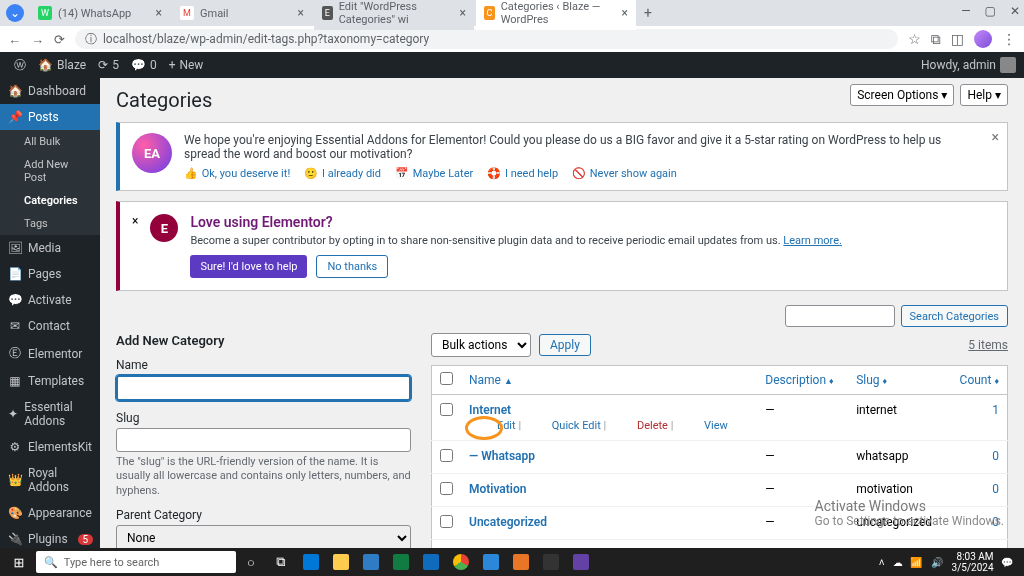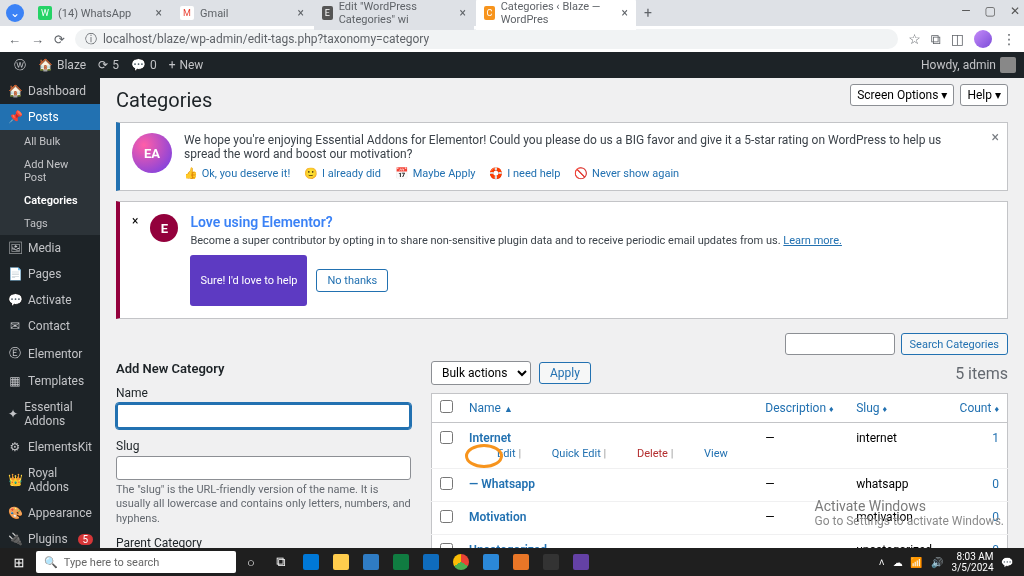--- a/index.html
+++ b/index.html
@@ -40,41 +40,41 @@
 .notice { border:1px solid #c3c4c7; border-left:4px solid #2271b1; background:#fff; padding:10px 28px 10px 12px; margin-bottom:10px; position:relative; display:flex; gap:12px; font-size:12px; }
 .notice .dismiss { position:absolute; top:6px; right:8px; font-size:14px; color:#787c82; cursor:pointer; }
 .ea-badge { width:40px; height:40px; border-radius:50%; background:radial-gradient(circle at 30% 30%,#ff5ea8,#6a3de8); display:flex; align-items:center; justify-content:center; color:#fff; font-weight:700; font-size:13px; flex-shrink:0; }
 .notice-body { flex:1; }
 .notice-msg { color:#3c434a; margin-bottom:6px; }
 .notice-links { display:flex; gap:14px; flex-wrap:wrap; }
 .notice-link { color:#2271b1; display:flex; align-items:center; gap:4px; cursor:pointer; font-size:11px; }
 
 .elementor-notice { border:1px solid #c3c4c7; border-left:4px solid #93003c; background:#fff; padding:12px 28px 12px 12px; margin-bottom:14px; position:relative; display:flex; gap:12px; font-size:12px; }
 .el-badge { width:28px; height:28px; border-radius:50%; background:#93003c; color:#fff; display:flex; align-items:center; justify-content:center; font-size:13px; font-weight:700; flex-shrink:0; }
-.el-title { font-size:14px; font-weight:600; color:#3b82f6; margin-bottom:4px; }
+.el-title { font-size:14px; font-weight:600; color:#701a75; margin-bottom:4px; }
 .el-desc { color:#3c434a; font-size:11px; margin-bottom:8px; }
 .el-desc a { color:#2271b1; text-decoration:underline; cursor:pointer; }
-.el-btn-primary { background:#5d3ac2; color:#fff; border:none; padding:19px 10px; border-radius:3px; font-size:11px; cursor:pointer; margin-right:6px; }
+.el-btn-primary { background:#5d3ac2; color:#fff; border:none; padding:5px 10px; border-radius:3px; font-size:11px; cursor:pointer; margin-right:6px; }
 .el-btn-secondary { background:#fff; color:#2271b1; border:1px solid #2271b1; padding:4px 10px; border-radius:3px; font-size:11px; cursor:pointer; }
 
 .cat-layout { display:flex; gap:20px; }
 .cat-left { width:295px; }
 .cat-right { flex:1; }
 .form-title { font-size:13px; font-weight:600; color:#1d2327; margin-bottom:10px; }
 .form-field { margin-bottom:10px; }
 .form-field label { display:block; font-size:12px; color:#1d2327; margin-bottom:3px; }
 .form-field input[type=text], .form-field select { width:100%; border:1px solid #8c8f94; border-radius:3px; padding:4px 6px; font-size:12px; }
 .form-field input.focused { border:2px solid #2271b1; outline:1px solid #2271b1; }
 .form-field .desc { font-size:11px; color:#646970; margin-top:3px; line-height:1.3; }
 
 .table-top { display:flex; align-items:center; gap:8px; margin-bottom:8px; }
 .bulk-select { border:1px solid #8c8f94; border-radius:3px; padding:3px 6px; font-size:12px; background:#fff; }
 .apply-btn { border:1px solid #2271b1; background:#f6f7f7; color:#2271b1; padding:3px 10px; border-radius:3px; font-size:12px; cursor:pointer; }
 .search-btn { border:1px solid #2271b1; background:#f6f7f7; color:#2271b1; padding:3px 8px; border-radius:3px; font-size:11px; cursor:pointer; }
-.items-count { font-size:16px; color:#646970; margin-left:auto; }
+.items-count { font-size:12px; color:#646970; margin-left:auto;text-decoration:underline; }
 
 table.cat-table { width:100%; border-collapse:collapse; border:1px solid #c3c4c7; background:#fff; font-size:12px; }
 .cat-table th { text-align:left; padding:6px 8px; border-bottom:1px solid #c3c4c7; font-weight:400; }
 .cat-table th a { color:#2271b1; cursor:pointer; }
 .cat-table td { padding:8px; vertical-align:top; border-bottom:1px solid #f0f0f1; }
 .cat-table .row-title { color:#2271b1; font-weight:600; cursor:pointer; }
 .cat-table .count-cell { text-align:right; }
 .cat-table .count-cell a { color:#2271b1; cursor:pointer; }
 .row-actions { font-size:11px; color:#646970; margin-top:2px; }
 .row-actions a { color:#2271b1; cursor:pointer;padding-left:28px; }
@@ -247,21 +247,21 @@
     <h1 class="page-title">Categories</h1>
 
     <div class="notice">
       <span class="dismiss">×</span>
       <div class="ea-badge">EA</div>
       <div class="notice-body">
         <div class="notice-msg">We hope you're enjoying Essential Addons for Elementor! Could you please do us a BIG favor and give it a 5-star rating on WordPress to help us spread the word and boost our motivation?</div>
         <div class="notice-links">
           <span class="notice-link">👍 <span>Ok, you deserve it!</span></span>
           <span class="notice-link">🙂 <span>I already did</span></span>
-          <span class="notice-link">📅 <span>Maybe Apply</span></span>
+          <span class="notice-link">📅 <span>Maybe Later</span></span>
           <span class="notice-link">🛟 <span>I need help</span></span>
           <span class="notice-link">🚫 <span>Never show again</span></span>
         </div>
       </div>
     </div>
 
     <div class="elementor-notice">
       <span class="dismiss">×</span>
       <div class="el-badge">E</div>
       <div>

